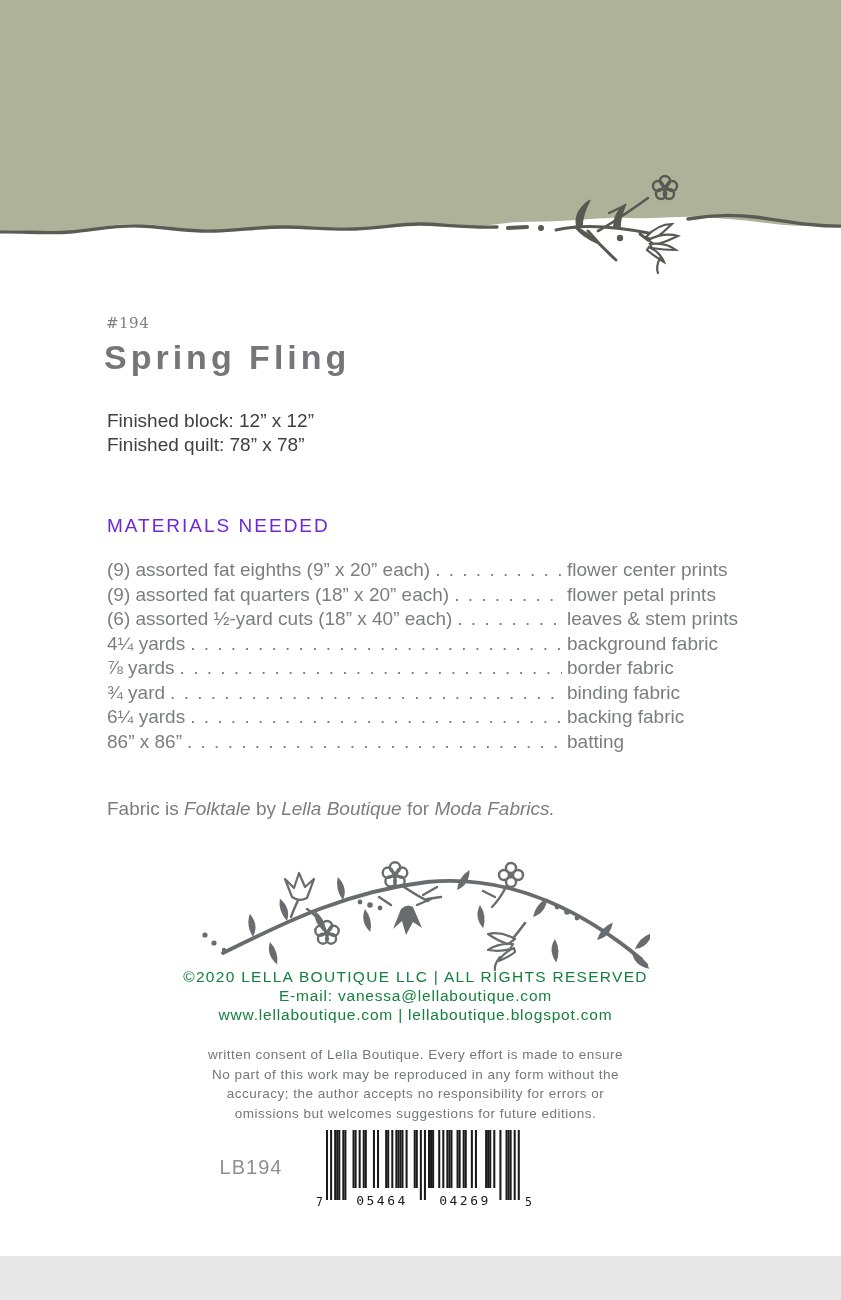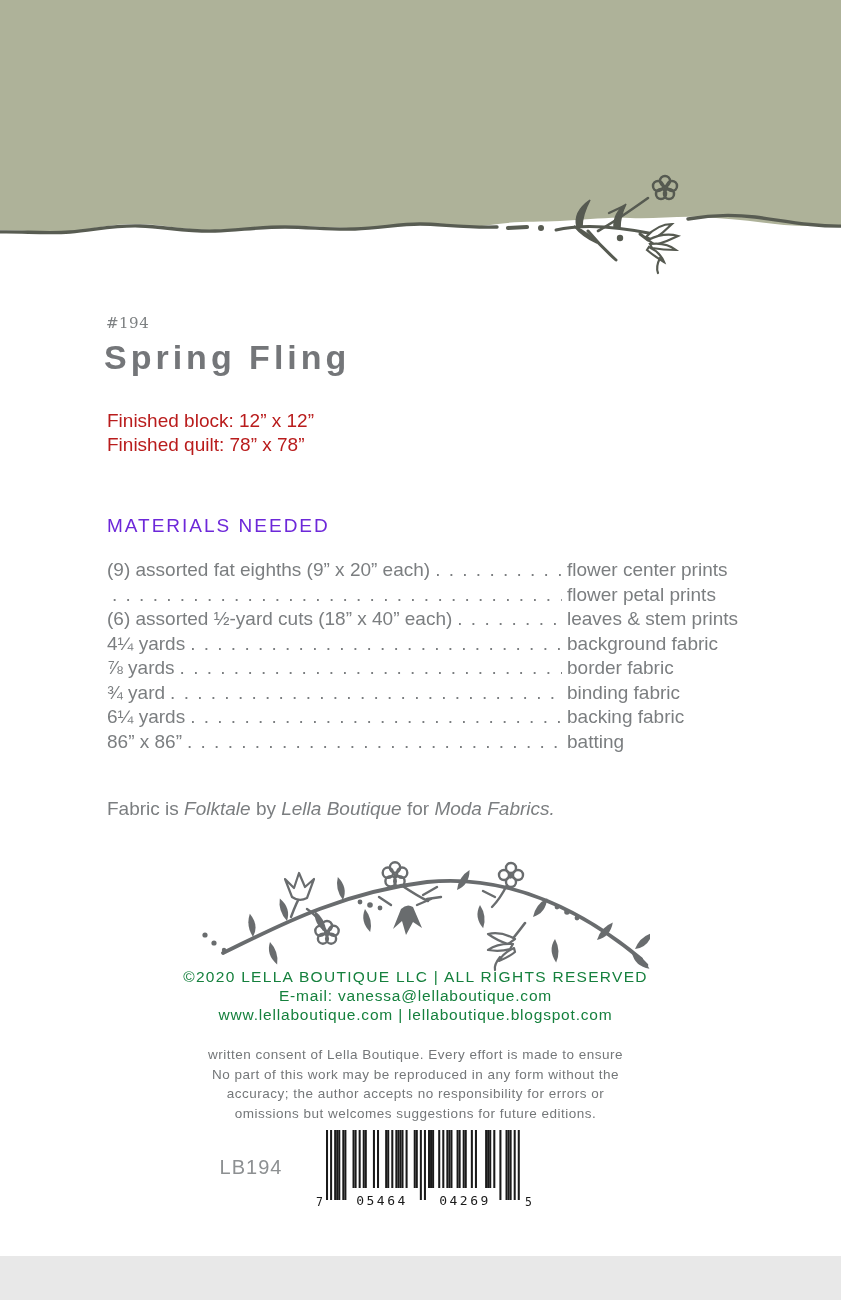--- a/index.html
+++ b/index.html
@@ -14,21 +14,21 @@
   
   .pattern-number{
     left:106px; top:314px; font-family:"DejaVu Serif", serif;
     font-size:15px; color:#7d8082; letter-spacing:0.5px;
   }
   .pattern-title{
     left:104px; top:338px; font-size:34px; font-weight:bold;
     letter-spacing:4px; color:#747679;
   }
   .finished{
-    left:107px; top:409px; font-size:19px; line-height:24px; color:#b91c1c;
+    left:107px; top:409px; font-size:19px; line-height:24px; color:#404040;
   }
   .materials-heading{
     left:107px; top:515px; font-size:19px; letter-spacing:2px; color:#6d28d9;
   }
   .materials{
     left:107px; top:558px; width:650px; font-size:19px; line-height:24.5px;
   }
   .mat-row{display:flex; align-items:baseline;}
   .mat-item{flex:none; white-space:pre;}
   .leader{
@@ -122,20 +122,21 @@
 
   <div class="abs materials-heading">MATERIALS NEEDED</div>
 
   <div class="abs materials">
     <div class="mat-row">
       <span class="mat-item">(9) assorted fat eighths (9” x 20” each)</span>
       <span class="leader">. . . . . . . . . . . . . . . . . . . . . . . . . . . . . . . . . . . . . . . . . . . . . . . . . . . . . . . . . . . . </span>
       <span class="mat-use">flower center prints</span>
     </div>
     <div class="mat-row">
+      <span class="mat-item">(9) assorted fat quarters (18” x 20” each)</span>
       <span class="leader">. . . . . . . . . . . . . . . . . . . . . . . . . . . . . . . . . . . . . . . . . . . . . . . . . . . . . . . . . . . . </span>
       <span class="mat-use">flower petal prints</span>
     </div>
     <div class="mat-row">
       <span class="mat-item">(6) assorted ½-yard cuts (18” x 40” each)</span>
       <span class="leader">. . . . . . . . . . . . . . . . . . . . . . . . . . . . . . . . . . . . . . . . . . . . . . . . . . . . . . . . . . . . </span>
       <span class="mat-use">leaves &amp; stem prints</span>
     </div>
     <div class="mat-row">
       <span class="mat-item">4¼ yards</span>

